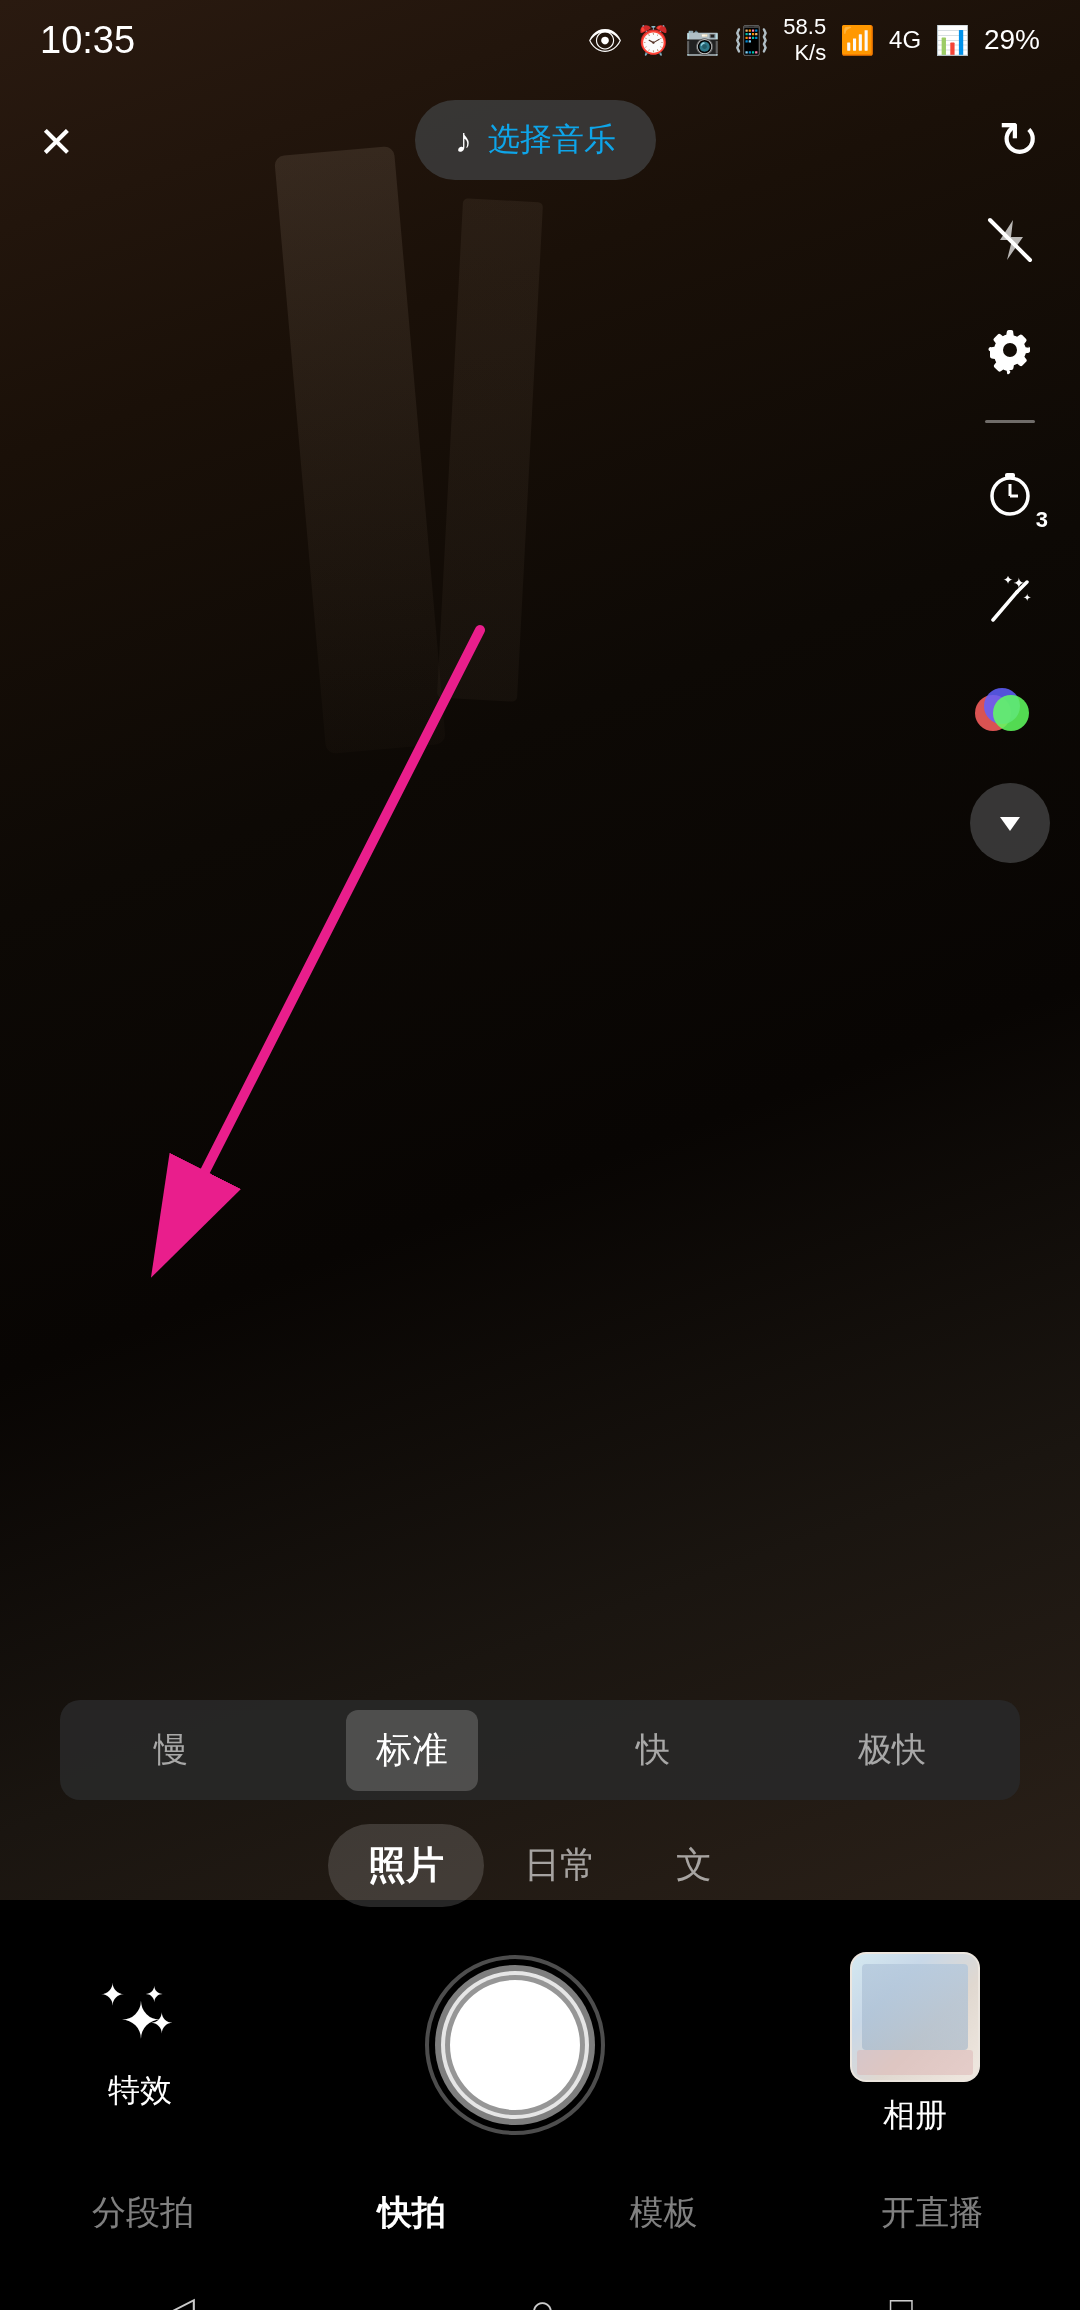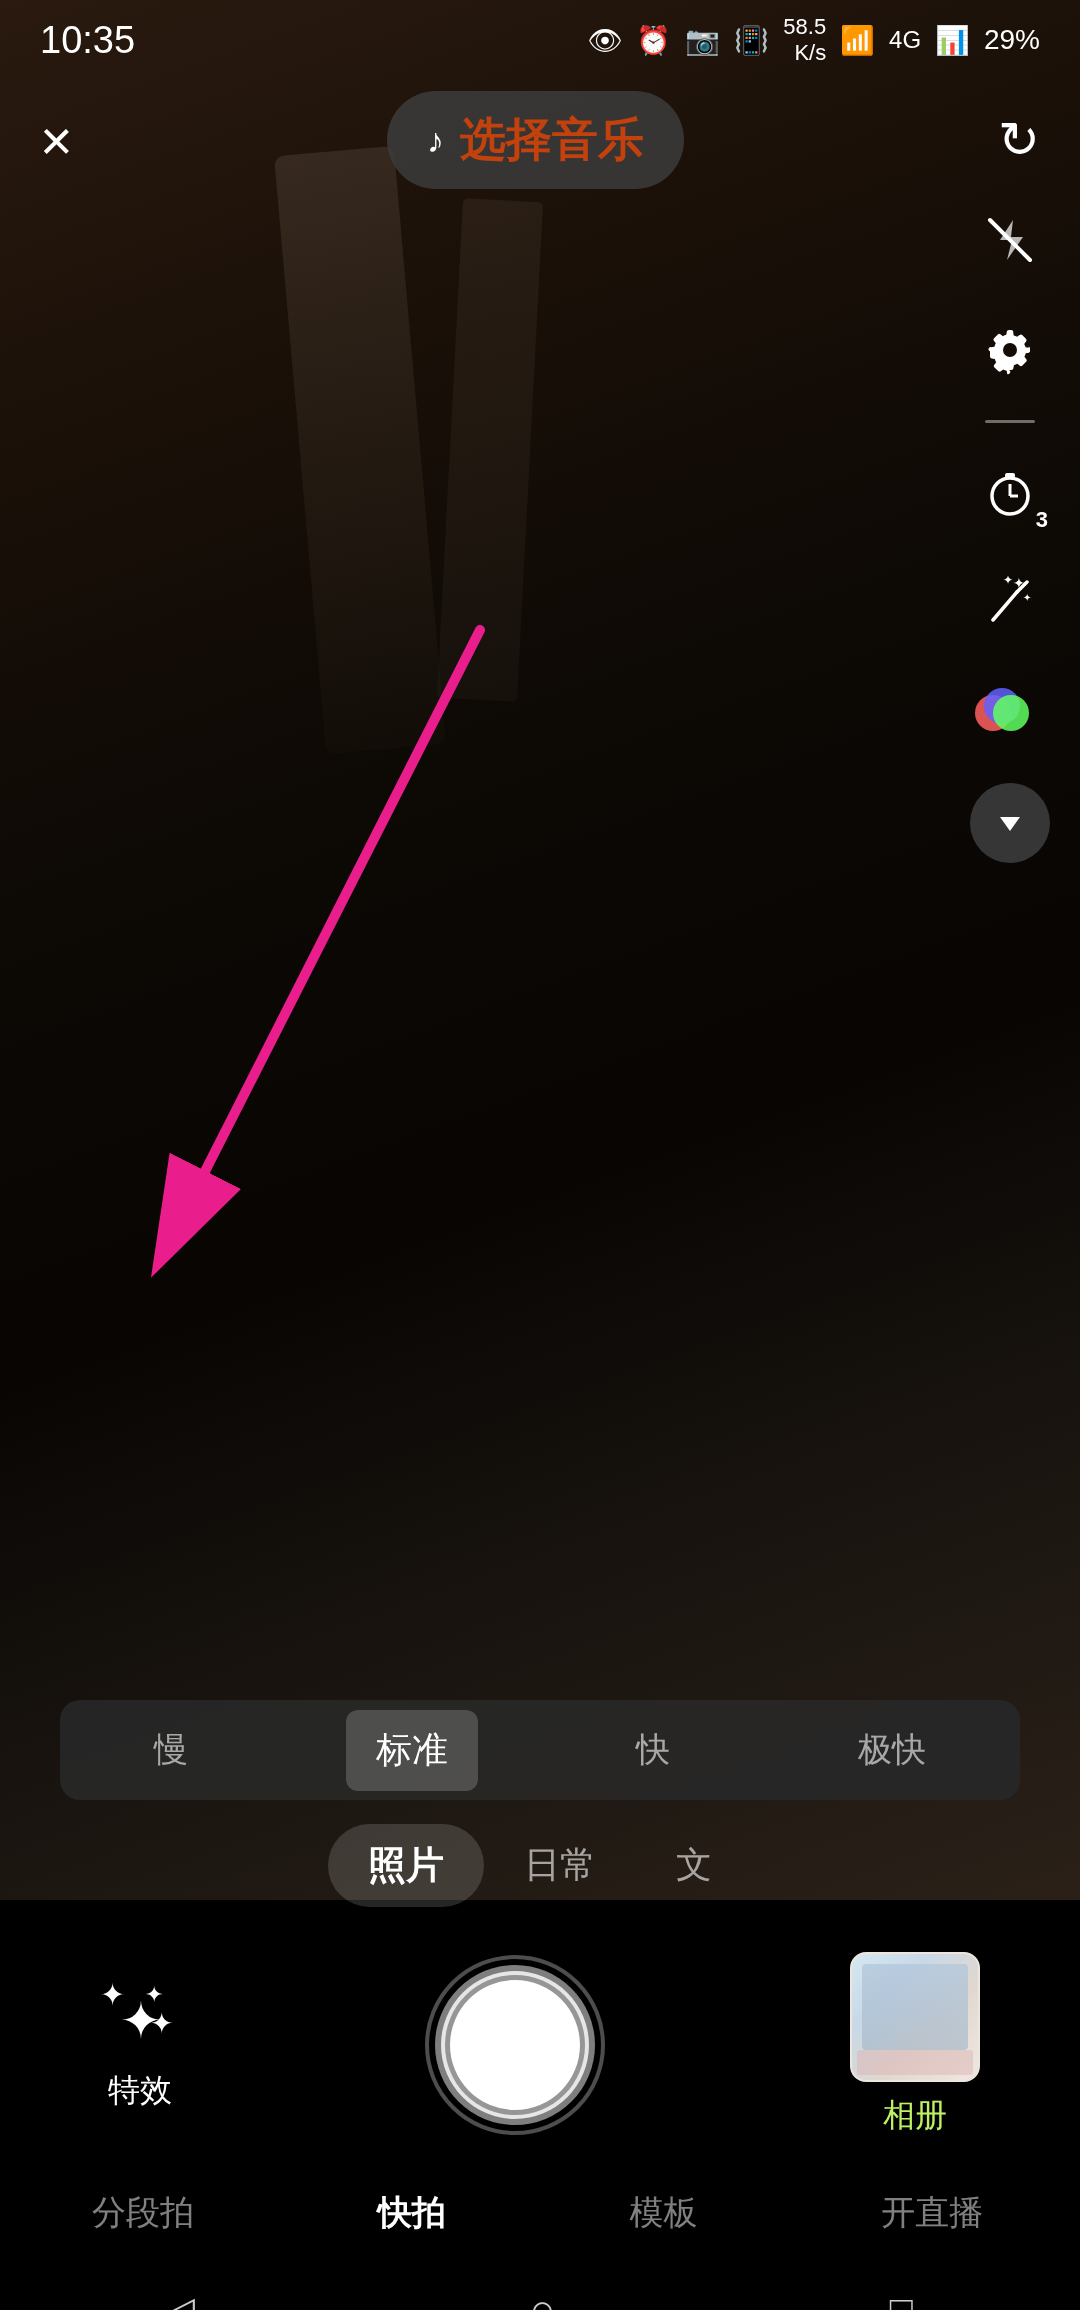--- a/index.html
+++ b/index.html
@@ -115,23 +115,22 @@
       gap: 16px;
       cursor: pointer;
     }
 
     .music-note {
       color: #fff;
       font-size: 34px;
     }
 
     .music-text {
-      color: #c2410c;
-      font-size: 46px;
-      font-weight: bold;
+      color: #0ea5e9;
+      font-size: 32px;
     }
 
     .refresh-btn {
       color: #fff;
       font-size: 50px;
       cursor: pointer;
     }
 
     
     .right-sidebar {
@@ -335,21 +334,21 @@
     .album-thumb-inner::after {
       content: '';
       position: absolute;
       bottom: 5px; left: 5px; right: 5px;
       height: 25px;
       background: rgba(220,180,180,0.5);
       border-radius: 3px;
     }
 
     .album-label {
-      color: #bef264;
+      color: #ffffff;
       font-size: 32px;
     }
 
     
     .bottom-nav {
       position: absolute;
       top: 2180px;
       left: 0; right: 5px;
       height: 90px;
       background: #000;

